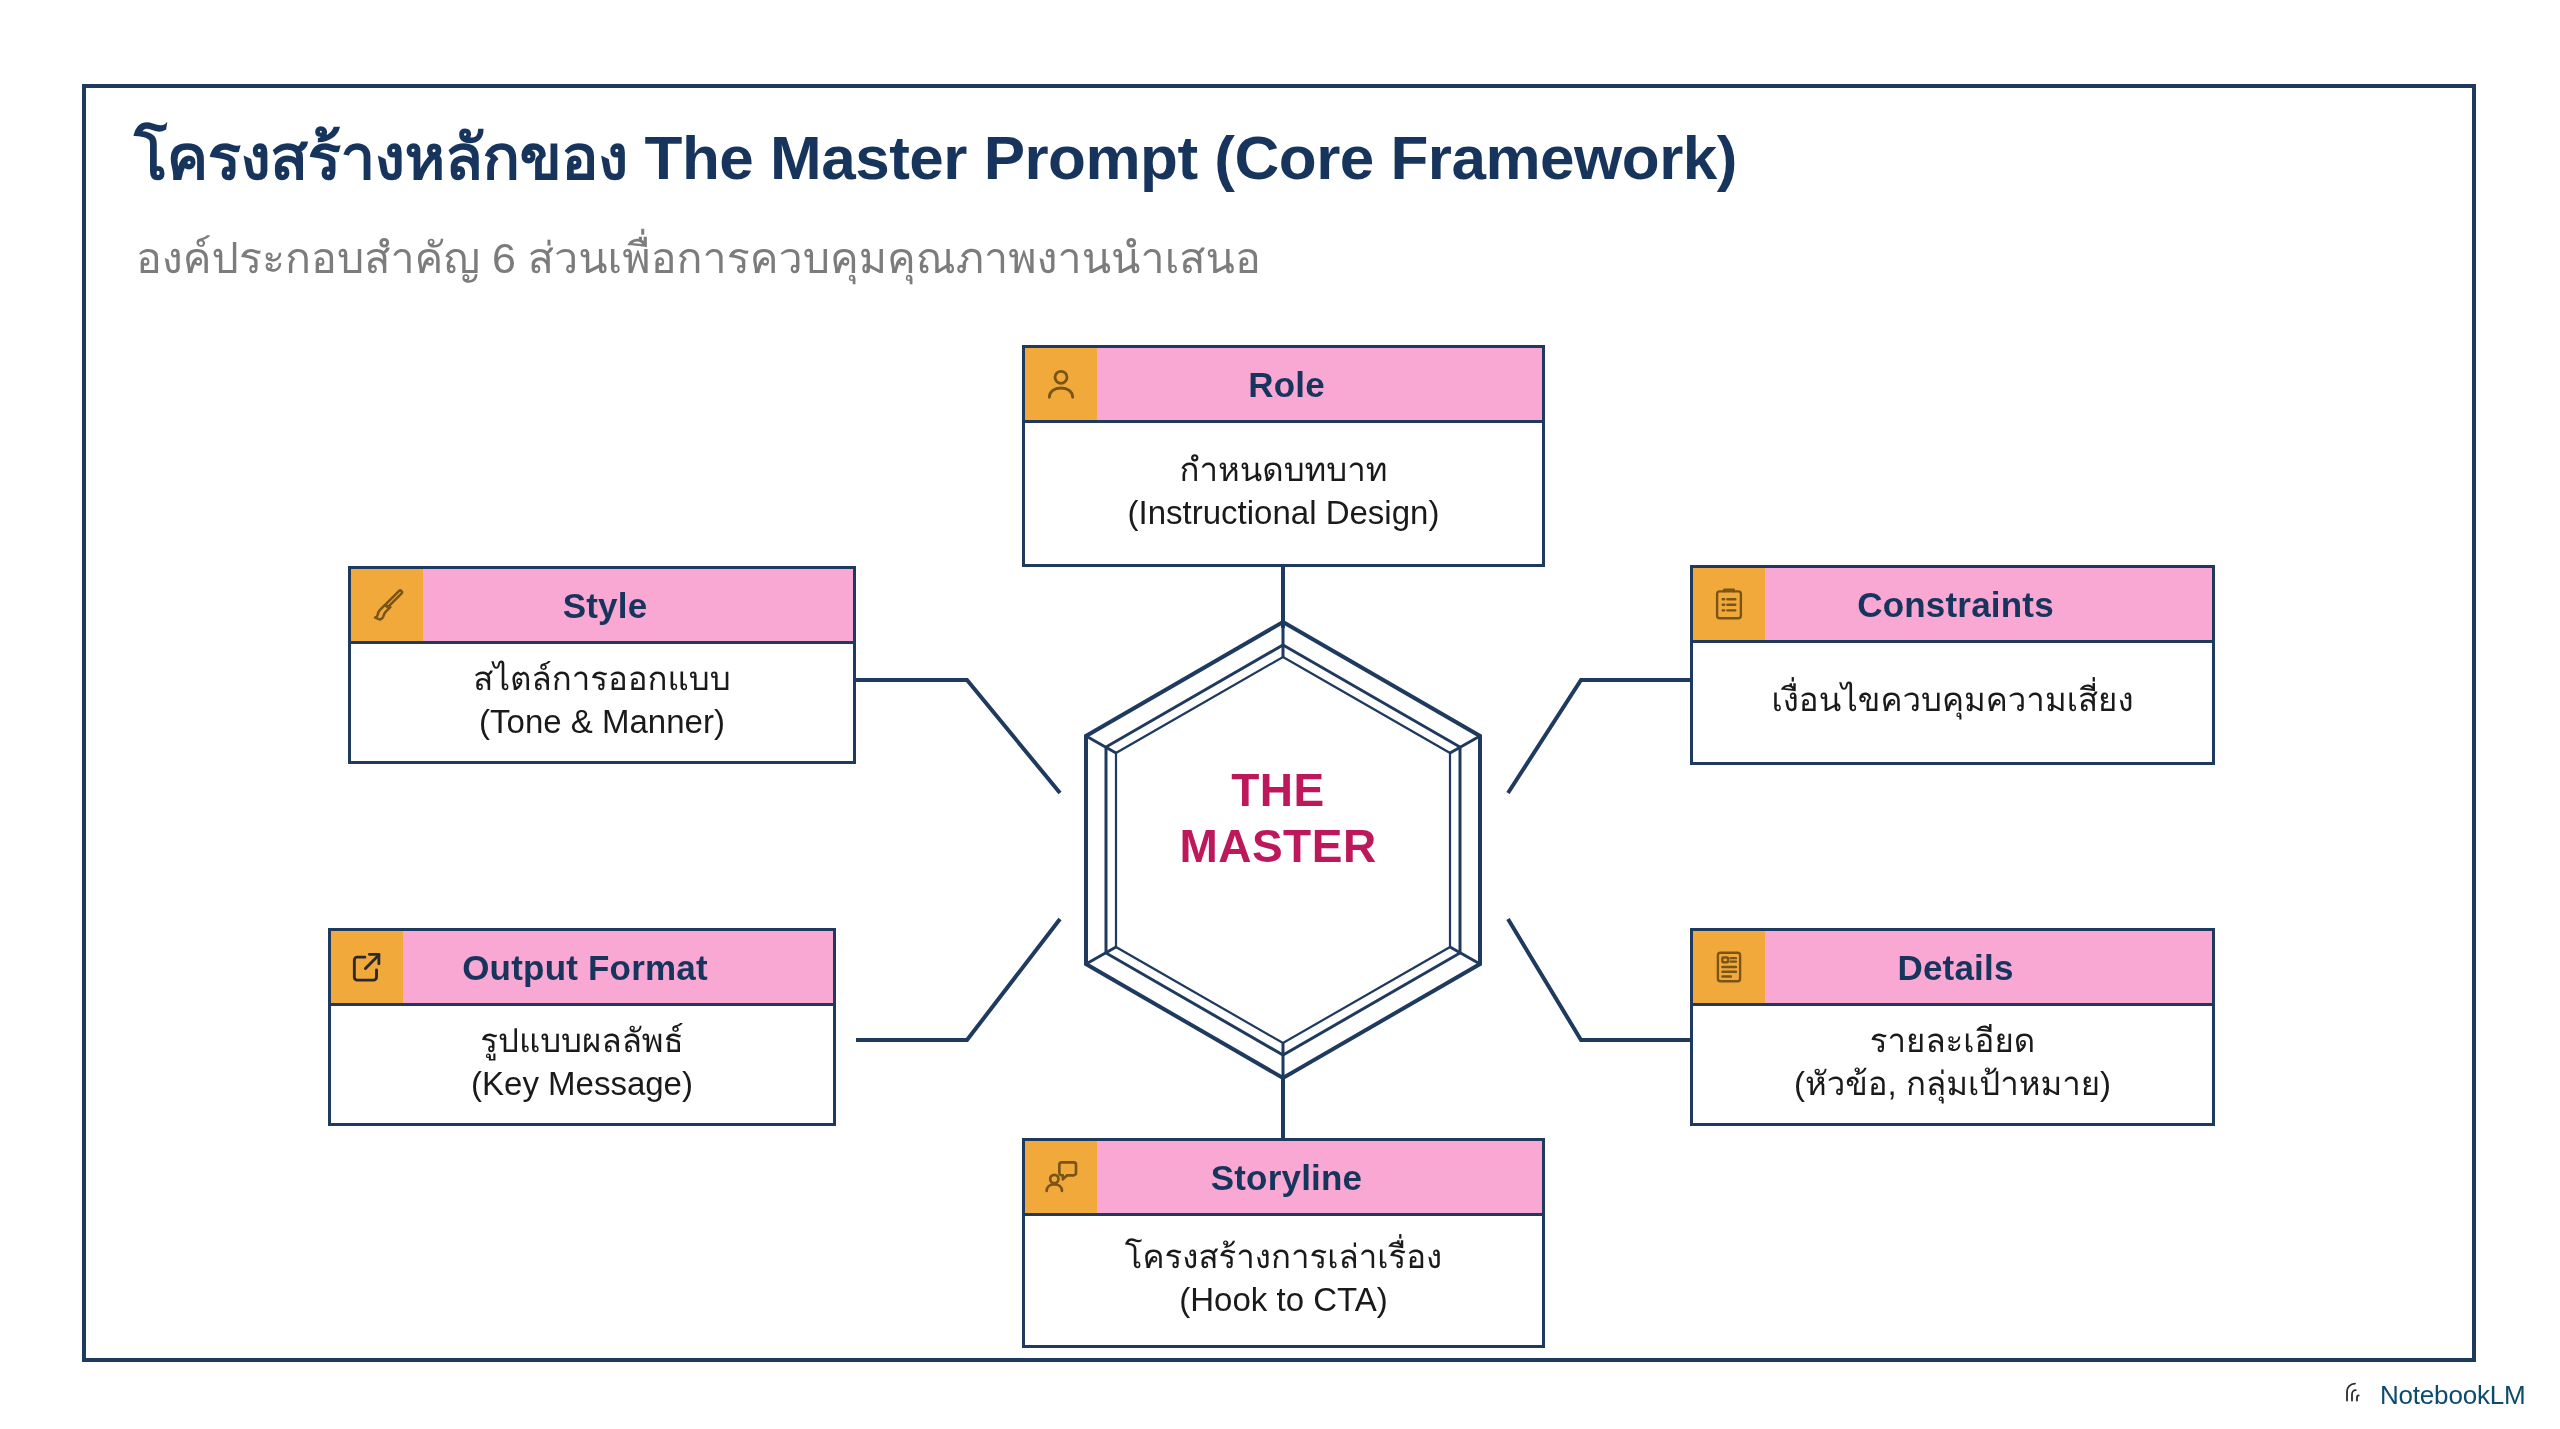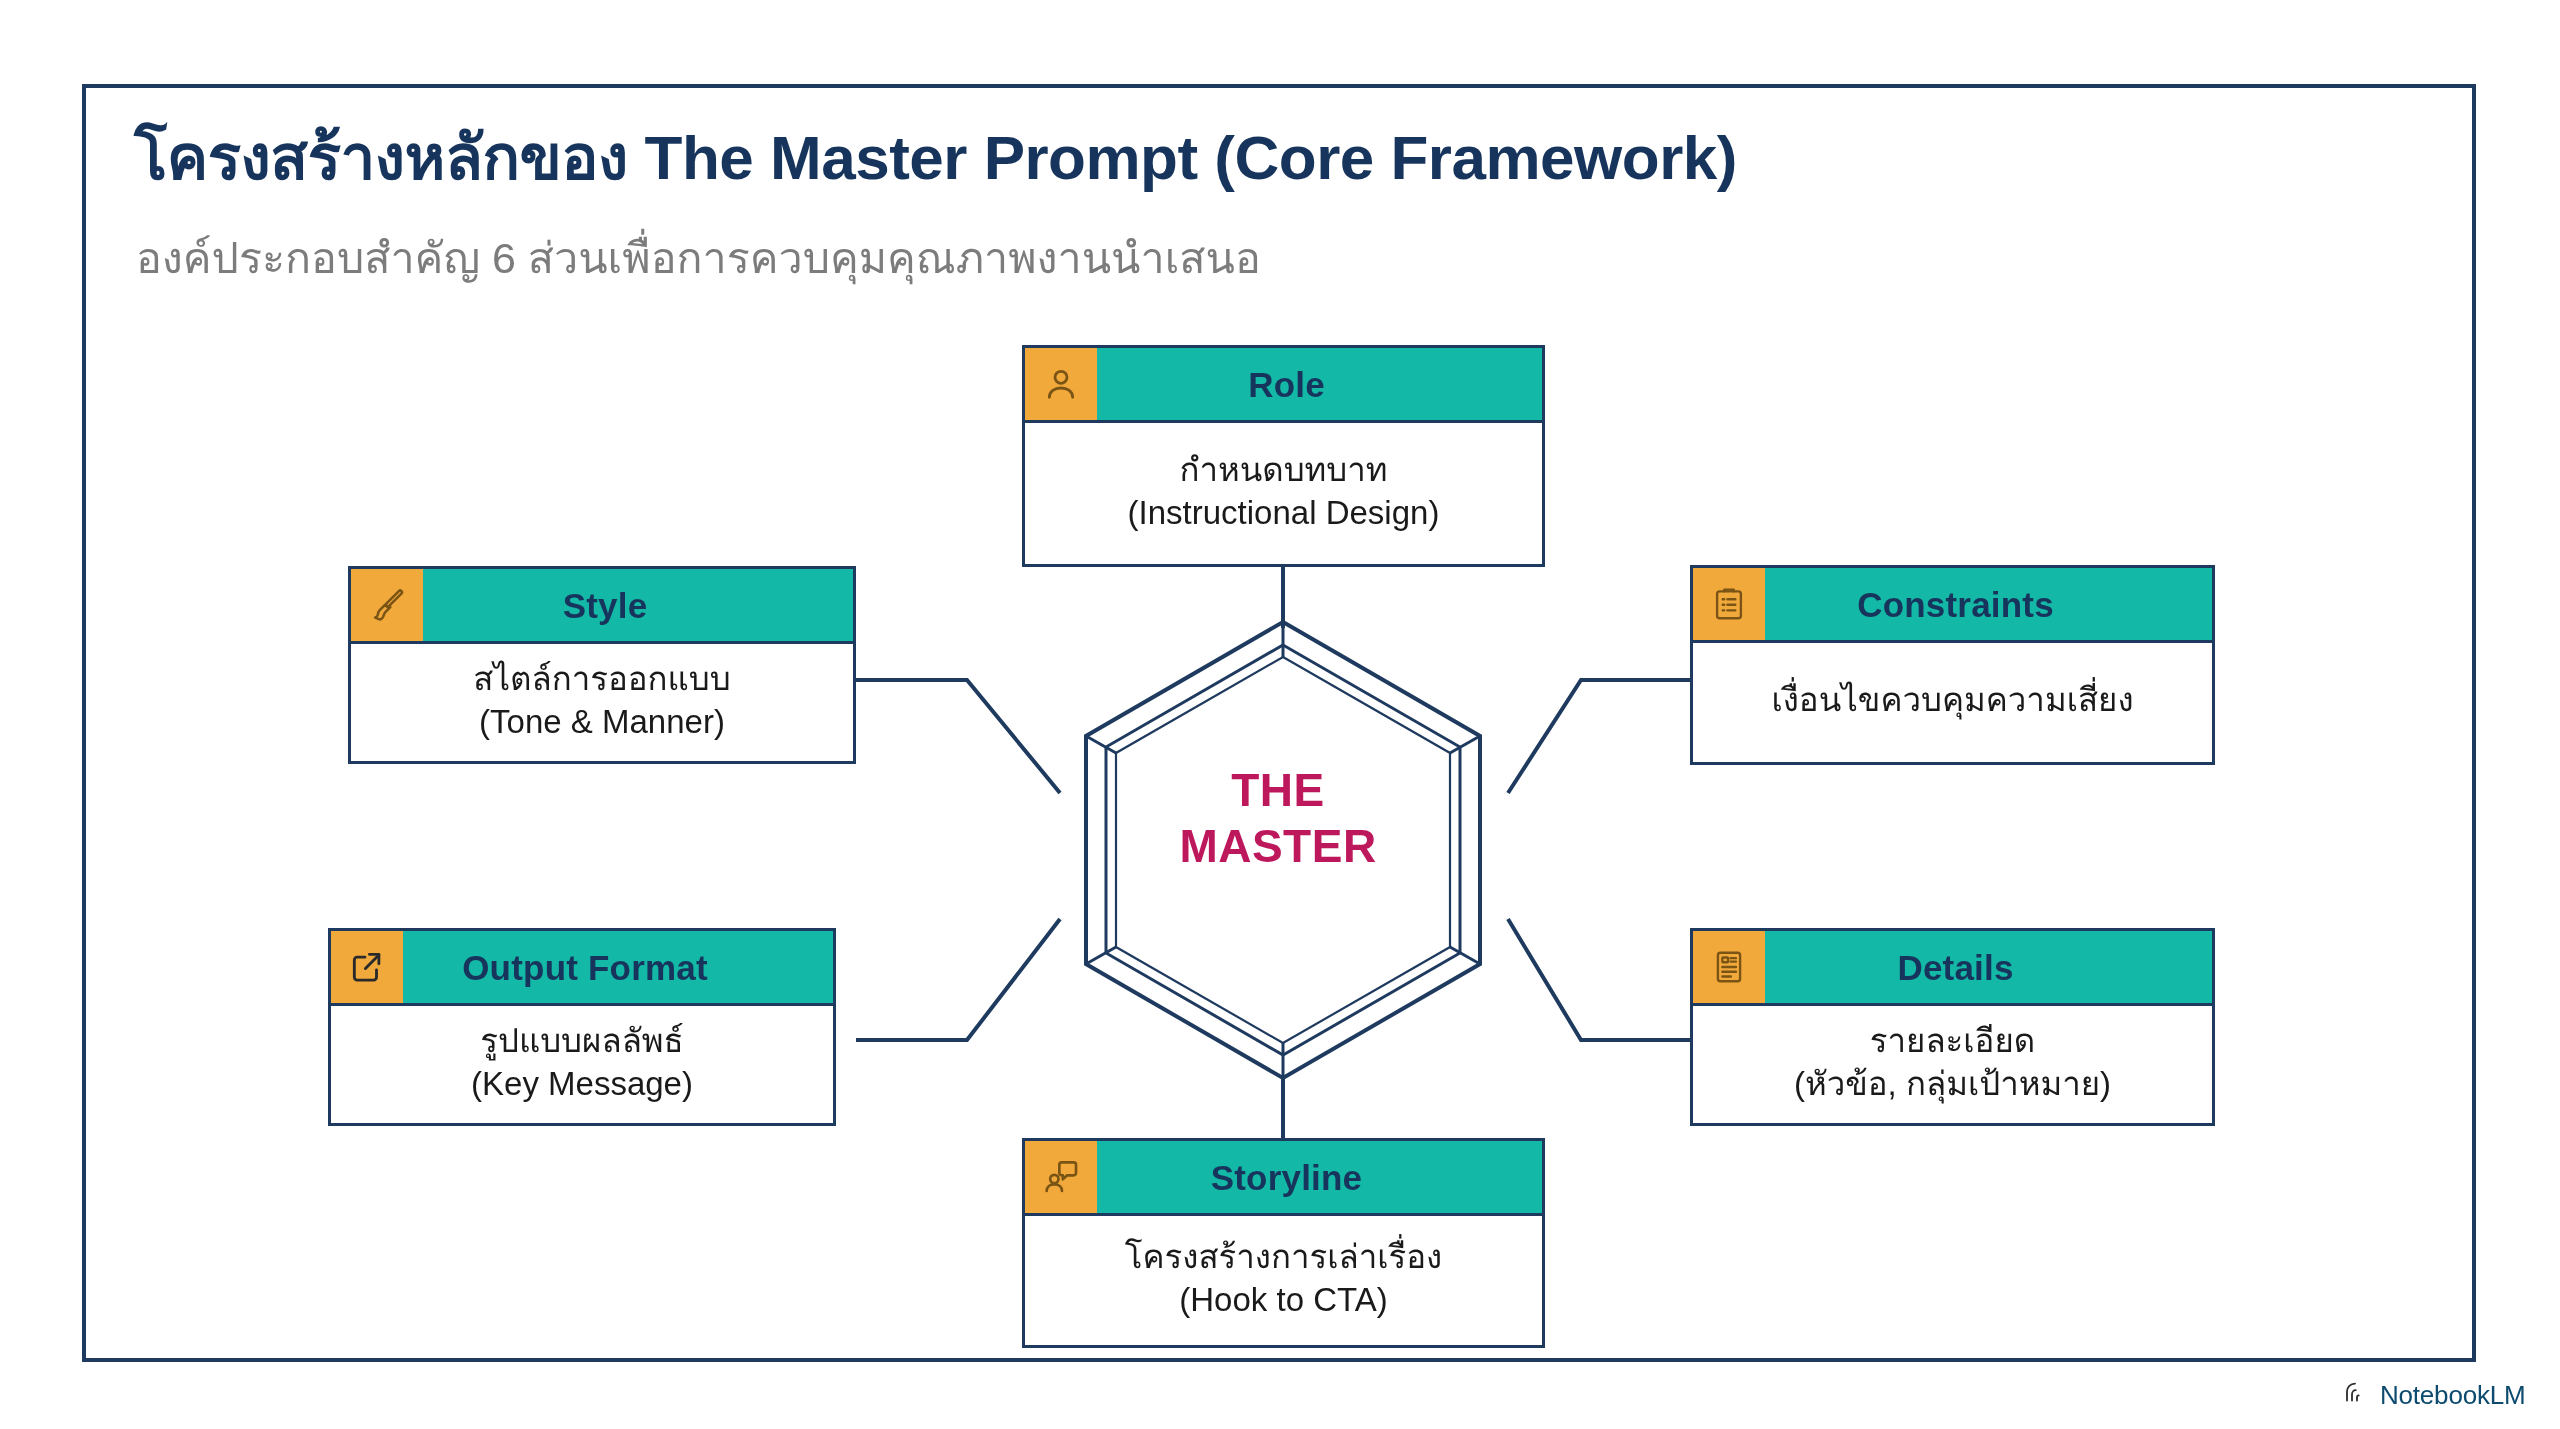--- a/index.html
+++ b/index.html
@@ -77,21 +77,21 @@
     display: flex;
     flex-direction: column;
   }
   .node-head {
     position: relative;
     height: 72px;
     flex: 0 0 72px;
     border-bottom: 3px solid #1f3a5f;
     display: flex;
     align-items: center;
-    background: #14b8a6;
+    background: #f9a8d4;
   }
   .node-icon {
     width: 72px;
     height: 100%;
     flex: 0 0 72px;
     background: #f2a93b;
     display: flex;
     align-items: center;
     justify-content: center;
   }

